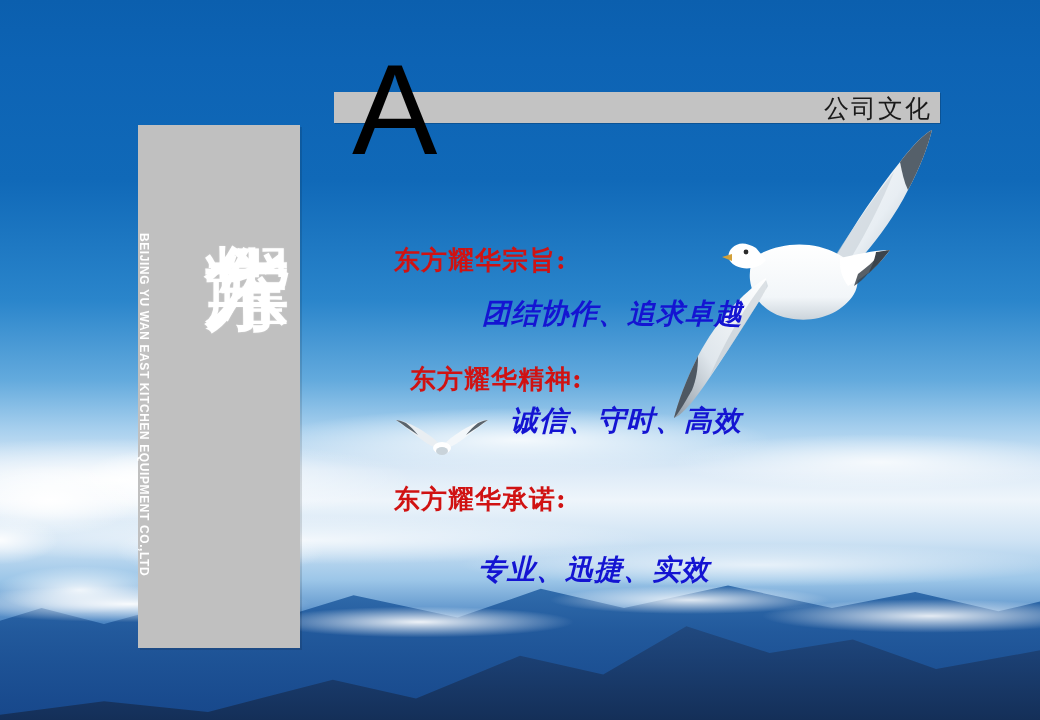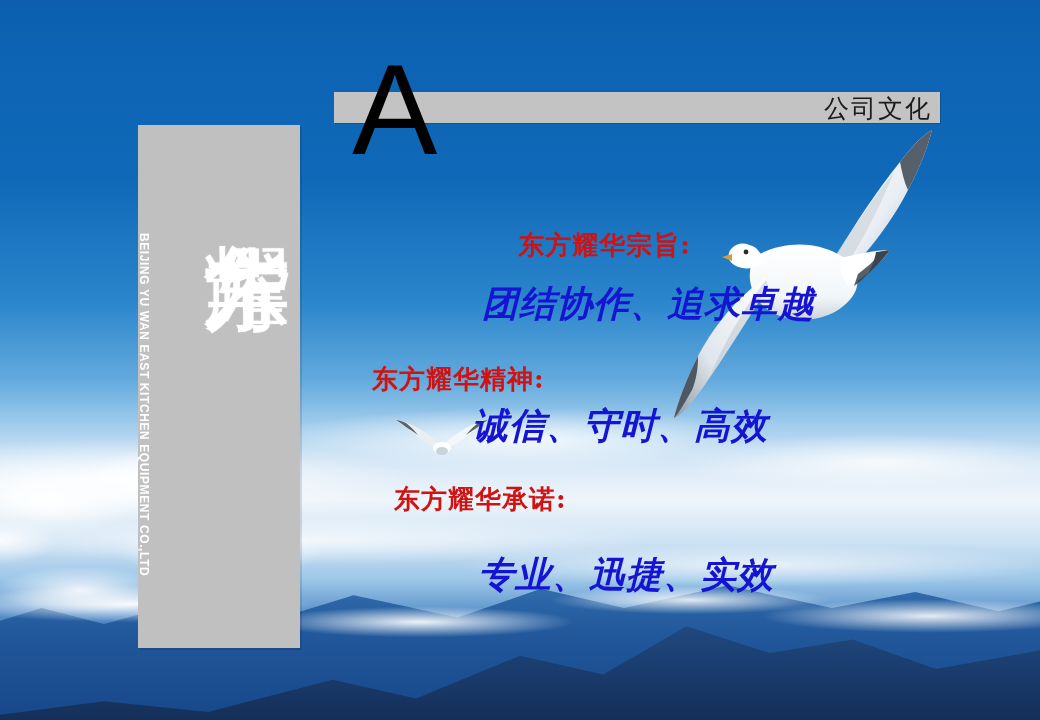--- a/index.html
+++ b/index.html
@@ -165,30 +165,30 @@
   .blk .head {
     font-family: "DejaVu Serif", "Liberation Serif", serif;
     font-size: 26px;
     font-weight: bold;
     color: #d01212;
     white-space: nowrap;
     letter-spacing: 1px;
   }
   .blk .body {
     font-family: "DejaVu Serif", "Liberation Serif", serif;
-    font-size: 36px;
+    font-size: 28px;
     font-weight: bold;
     font-style: italic;
     color: #1414d2;
     white-space: nowrap;
     letter-spacing: 1px;
   }
-  #blk0 { left: 394px; top: 228px; text-align: center; }
+  #blk0 { left: 394px; top: 243px; }
   #blk0 .body { margin-left: 88px; margin-top: 17px; }
-  #blk1 { left: 372px; top: 362px; }
+  #blk1 { left: 410px; top: 362px; }
   #blk1 .body { margin-left: 100px; margin-top: 5px; }
   #blk2 { left: 394px; top: 482px; }
   #blk2 .body { margin-left: 84px; margin-top: 34px; text-align: right; }
 </style>
 </head>
 <body>
 
 <div id="slide">
 
   <div class="sky"></div>

